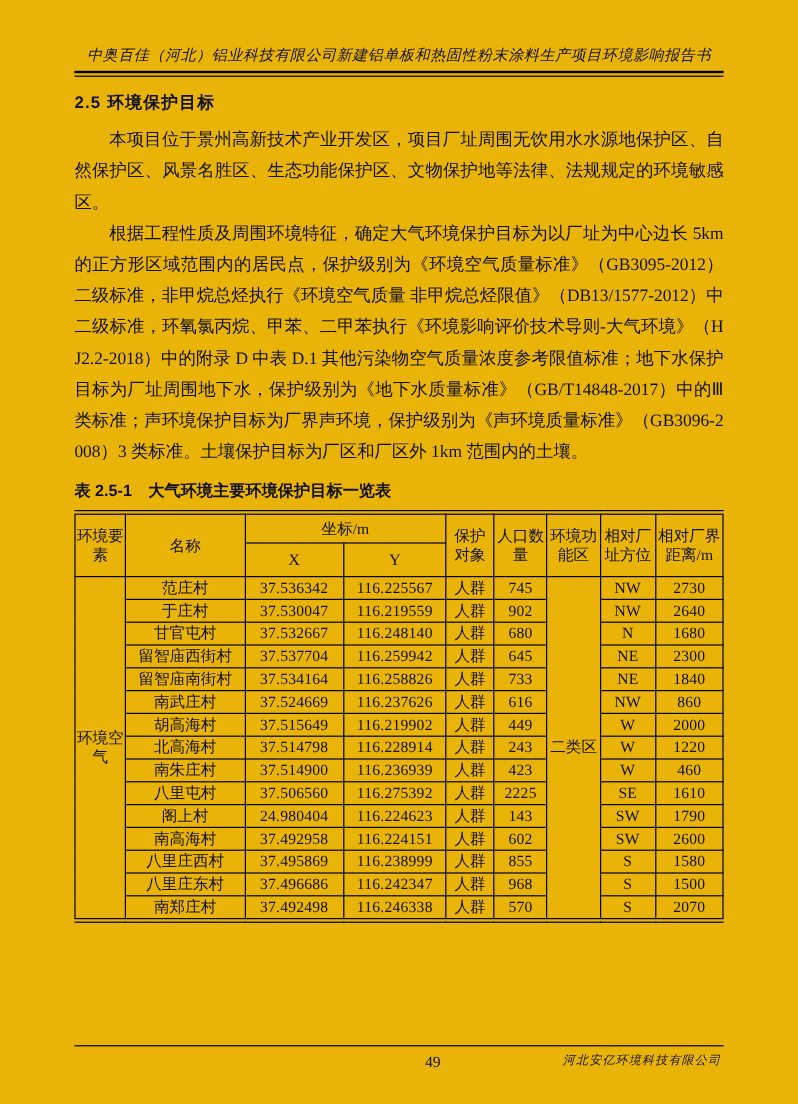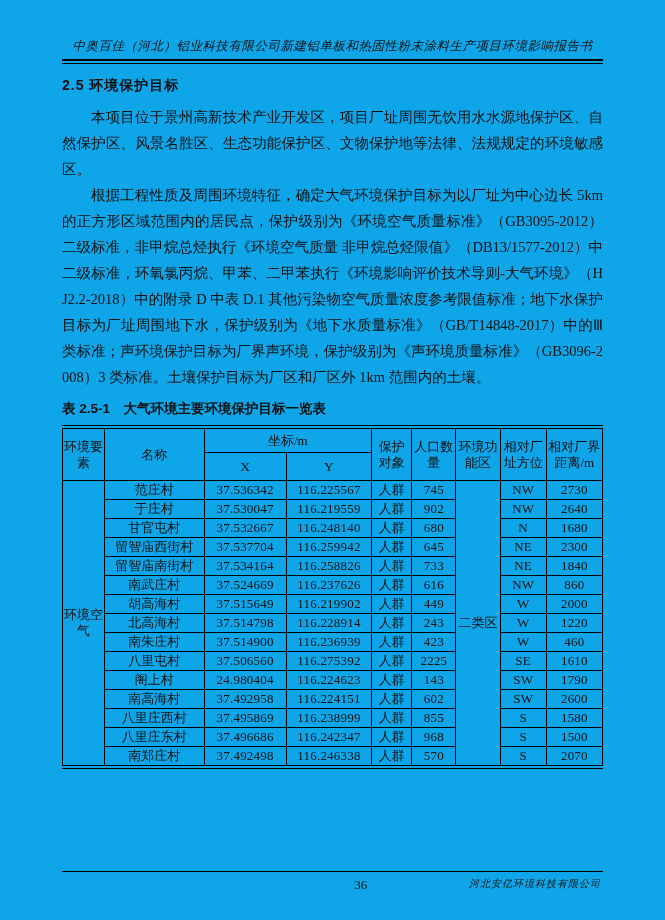--- a/index.html
+++ b/index.html
@@ -1,19 +1,19 @@
 <!DOCTYPE html>
 <html><head>
 <meta charset="utf-8">
 <style>
   html,body { margin:0; padding:0; background:#ffffff; }
   .page {
     position:relative;
     width:665px; height:920px;
-    background:#0ea5e9;
+    background:#eab308;
     color:#111;
     font-family:"Liberation Serif", serif;
     overflow:hidden;
   }
   
   .header { position:absolute; top:38px; left:62px; right:62px; }
   .header-text {
     text-align:center;
     font-family:"DejaVu Serif", serif;
     font-style:italic;
@@ -283,18 +283,18 @@
             <td class="num">570</td>
             <td class="num">S</td>
             <td class="num">2070</td>
           </tr>
         </tbody>
     </table>
   </div>
 
   <div class="footer">
     <div class="footer-inner">
-      <span class="footer-page">36</span>
+      <span class="footer-page">49</span>
       <span class="footer-company">河北安亿环境科技有限公司</span>
     </div>
   </div>
 
 </div>
 
 </body></html>

